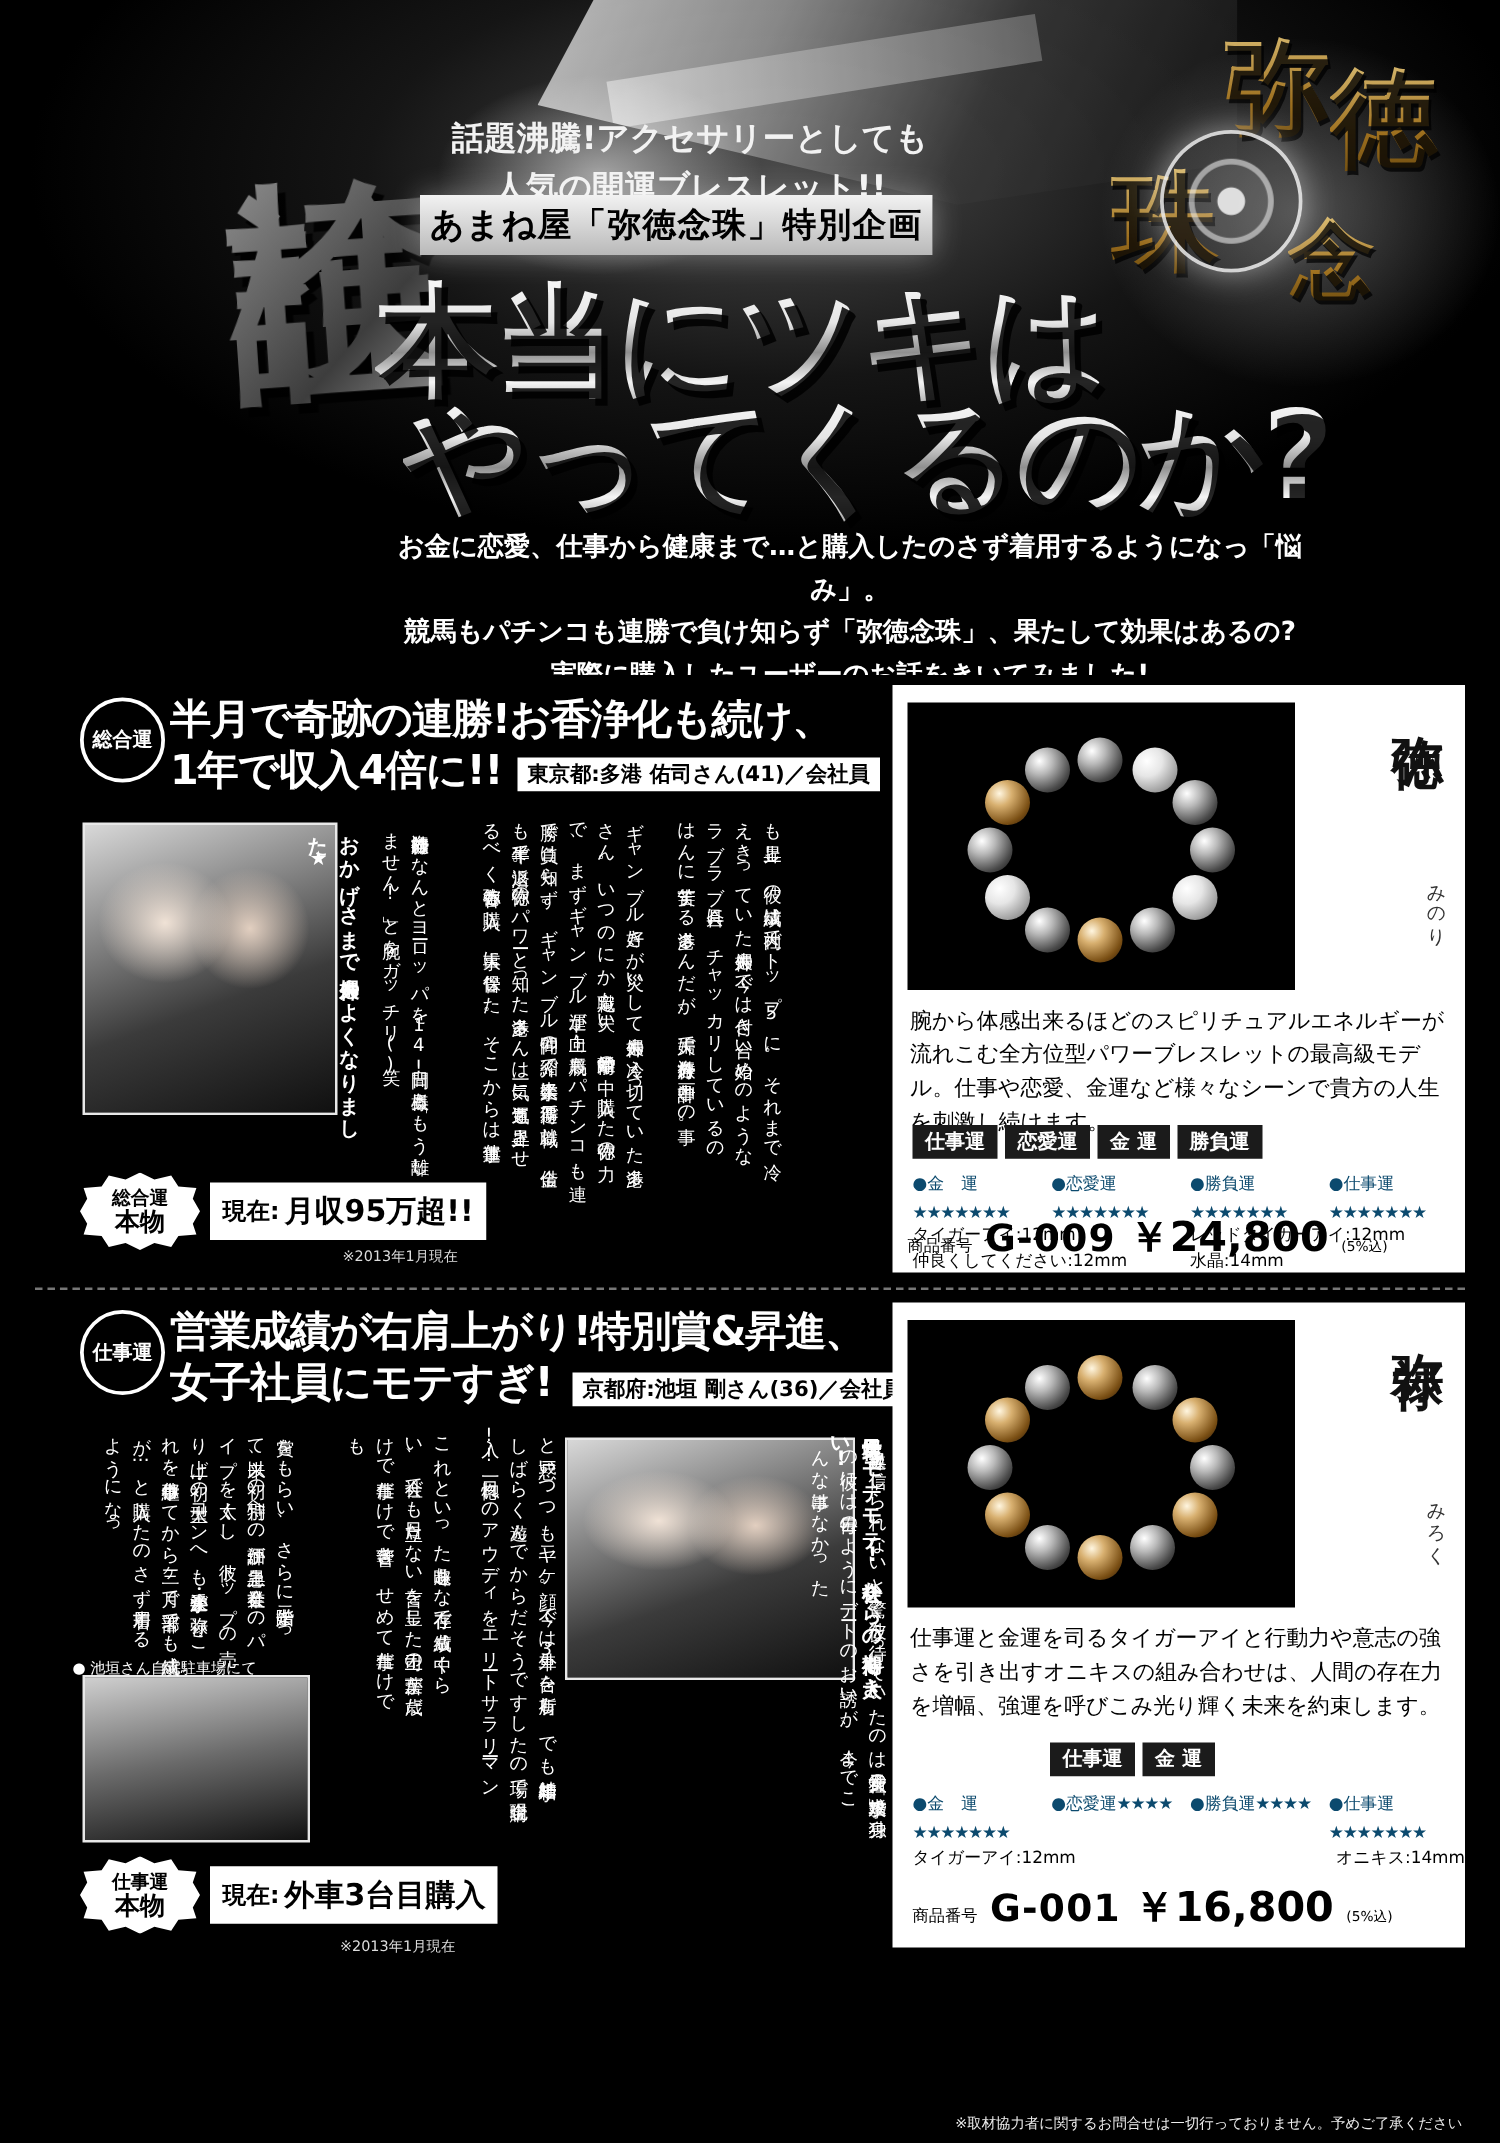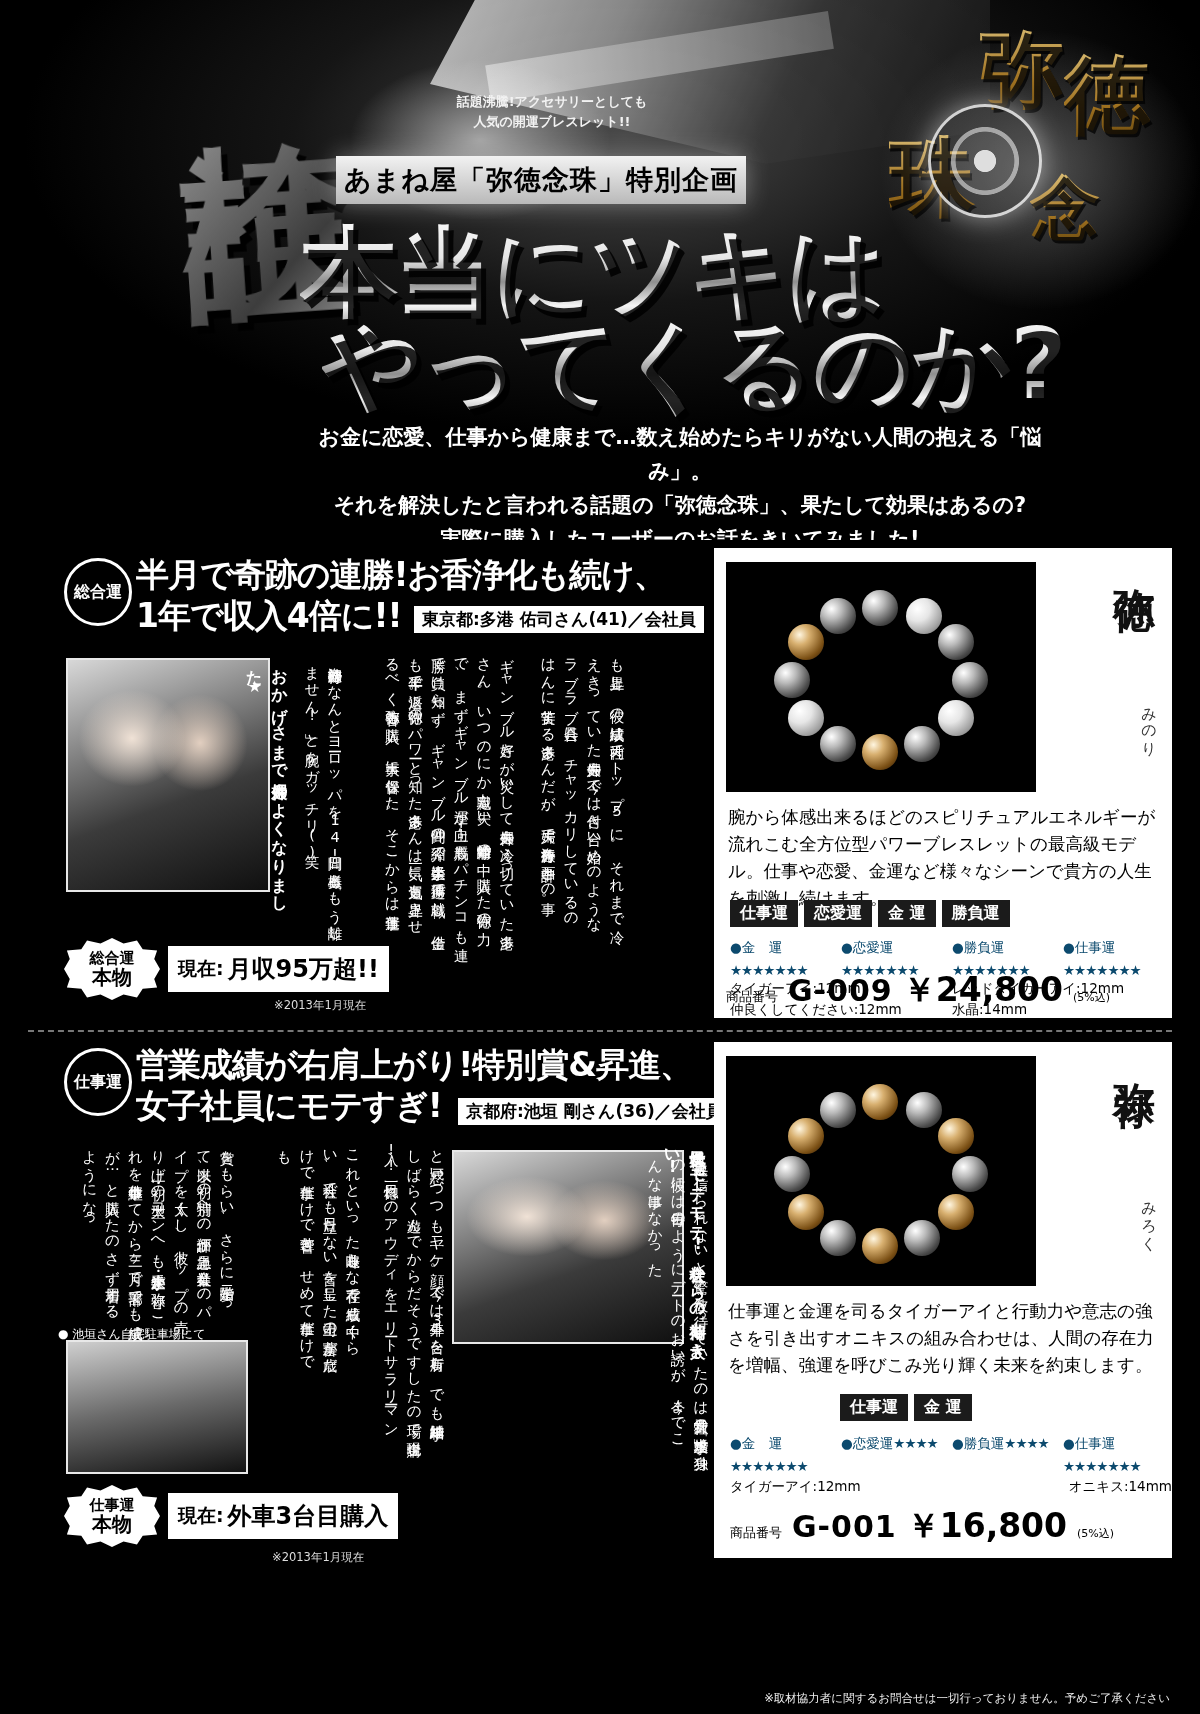--- a/index.html
+++ b/index.html
@@ -31,21 +31,21 @@
     clip-path:polygon(8% 0,100% 0,100% 62%,60% 78%,0 40%);
     opacity:.85;}
   .hero-photo:after{content:"";position:absolute;left:10%;top:18%;width:62%;height:18%;
     background:linear-gradient(90deg,#efefef,#777);transform:rotate(-9deg);opacity:.9;}
   .glow{position:absolute;left:350px;top:60px;width:260px;height:160px;
     background:radial-gradient(closest-side,rgba(255,255,255,.55),rgba(255,255,255,0));}
   .glow2{position:absolute;left:880px;top:30px;width:320px;height:280px;
     background:radial-gradient(closest-side,rgba(255,255,255,.28),rgba(255,255,255,0));}
 
   .lead-top{position:absolute;left:352px;top:92px;width:400px;text-align:center;
-    font-size:13px;line-height:1.5;color:#f2f2f2;font-weight:bold;}
+    font-size:26px;line-height:1.5;color:#f2f2f2;font-weight:bold;}
   .amane-bar{position:absolute;left:336px;top:156px;width:410px;height:48px;
     background:linear-gradient(180deg,#f2f2f2,#b9b9b9);
     display:flex;align-items:center;justify-content:center;
     color:#000;font-size:27px;font-weight:bold;letter-spacing:1px;
     box-shadow:0 0 24px rgba(255,255,255,.35);}
 
   .big1,.big2{position:absolute;font-weight:bold;white-space:nowrap;
     background:linear-gradient(180deg,#ffffff 0%,#e6e6e6 38%,#8f8f8f 56%,#f5f5f5 74%,#6e6e6e 100%);
     -webkit-background-clip:text;background-clip:text;color:transparent;
     text-shadow:5px 6px 0 rgba(0,0,0,.85);}
@@ -163,22 +163,22 @@
 
     <div class="yatoku">
       <span class="y2">弥</span>
       <span class="y1">徳</span>
       <span class="y3">珠</span>
       <span class="y4">念</span>
       <div class="mandala"></div>
     </div>
 
     <div class="lead-block">
-      <div>お金に恋愛、仕事から健康まで…数え始めたらキリがない人間の抱える「悩み」。</div>
-      <div>それを解決したと言われる話題の「弥徳念珠」、果たして効果はあるの?</div>
+      <div>お金に恋愛、仕事から健康まで…と購入したのさず着用するようになっ「悩み」。</div>
+      <div>競馬もパチンコも連勝で負け知らず「弥徳念珠」、果たして効果はあるの?</div>
       <div>実際に購入したユーザーのお話をきいてみました!</div>
     </div>
   </div>
 
   <div class="sec sec1">
     <div class="badge" style="left:36px;top:10px;">
       <span>総合運</span>
     </div>
     <div class="headline" style="left:108px;top:6px;width:600px;">
       <div>半月で奇跡の連勝!お香浄化も続け、</div>

